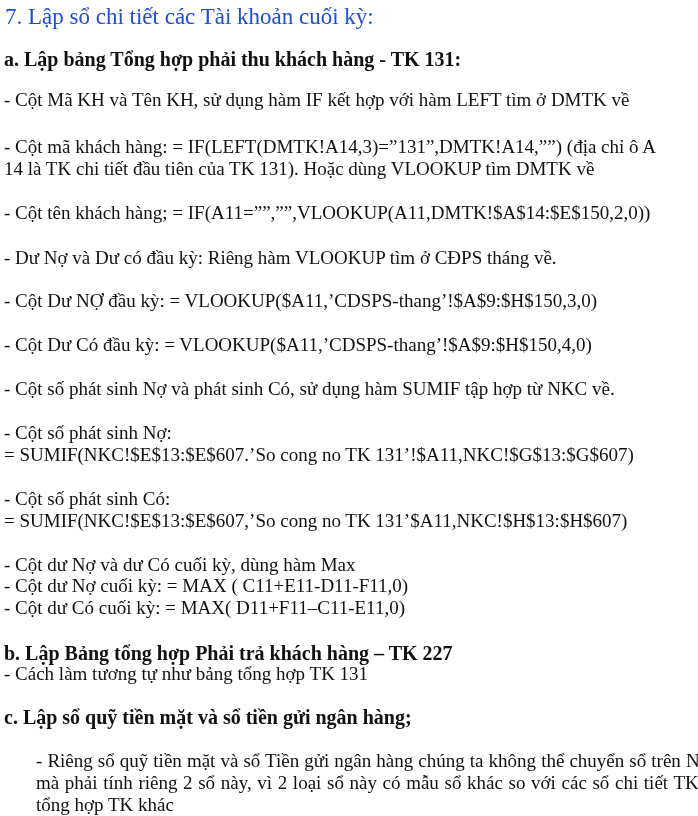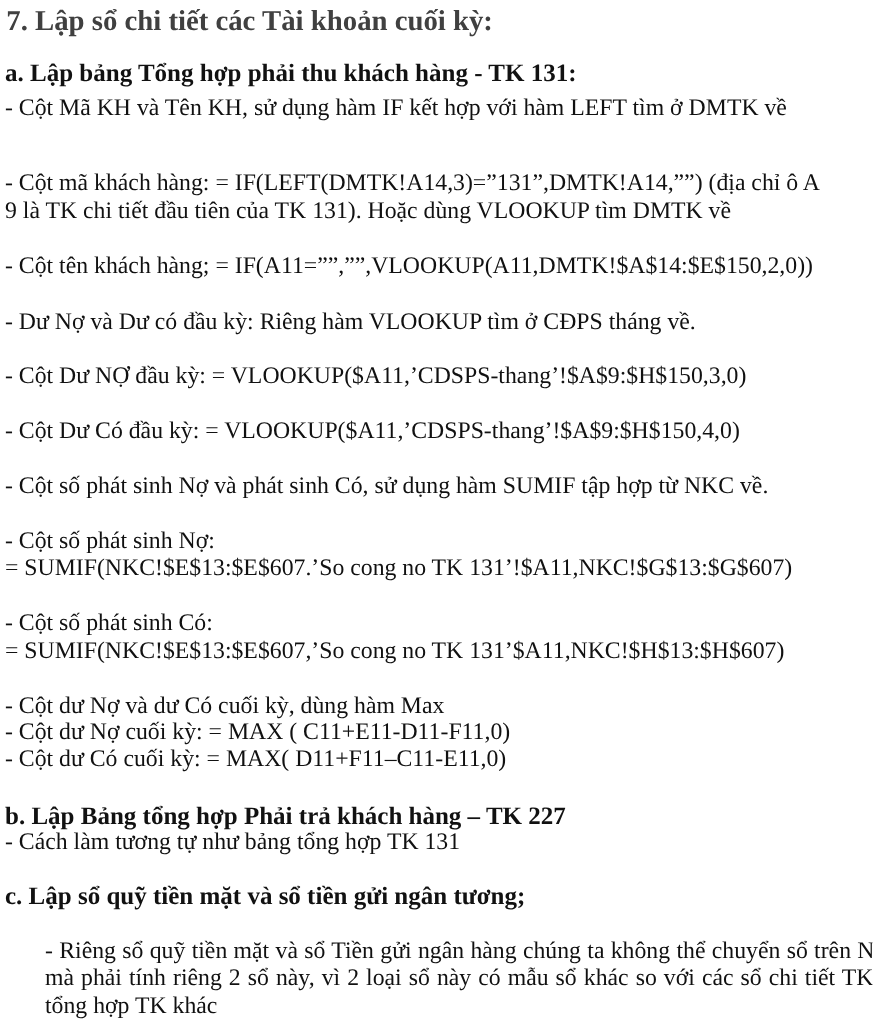--- a/index.html
+++ b/index.html
@@ -1,41 +1,41 @@
 <!DOCTYPE html>
 <html><head>
 <meta charset="utf-8">
 <style>
   html, body { margin:0; padding:0; background:#ffffff; }
   body { width:698px; height:816px; overflow:hidden; position:relative;
          font-family:"Liberation Serif", "DejaVu Serif", serif; color:#111; }
   .ln { position:absolute; left:4px; white-space:nowrap; font-size:19px; line-height:22px; }
-  .title { color:#404040; font-weight:bold; font-size:23px; line-height:28px; left:5px; }
+  .title { color:#1d4ed8; font-weight:normal; font-size:23px; line-height:28px; left:5px; }
   .h { font-weight:bold; font-size:20px; }
   .wrap { white-space:normal; width:690px; text-align:justify;margin-left:32px; }
 </style>
 </head>
 <body>
 
 <div class="ln title" style="top:3px">7. Lập sổ chi tiết các Tài khoản cuối kỳ:</div>
 
 <div class="ln h" style="top:48px">a. Lập bảng Tổng hợp phải thu khách hàng - TK 131:</div>
-<div class="ln" style="top:76px">- Cột Mã KH và Tên KH, sử dụng hàm IF kết hợp với hàm LEFT tìm ở DMTK về</div>
+<div class="ln" style="top:89px">- Cột Mã KH và Tên KH, sử dụng hàm IF kết hợp với hàm LEFT tìm ở DMTK về</div>
 <div class="ln" style="top:136px">- Cột mã khách hàng: = IF(LEFT(DMTK!A14,3)=”131”,DMTK!A14,””) (địa chỉ ô A</div>
-<div class="ln" style="top:158px">9 là TK chi tiết đầu tiên của TK 131). Hoặc dùng VLOOKUP tìm DMTK về</div>
+<div class="ln" style="top:158px">14 là TK chi tiết đầu tiên của TK 131). Hoặc dùng VLOOKUP tìm DMTK về</div>
 <div class="ln" style="top:202px">- Cột tên khách hàng; = IF(A11=””,””,VLOOKUP(A11,DMTK!$A$14:$E$150,2,0))</div>
 <div class="ln" style="top:247px">- Dư Nợ và Dư có đầu kỳ: Riêng hàm VLOOKUP tìm ở CĐPS tháng về.</div>
 <div class="ln" style="top:290px">- Cột Dư NỢ đầu kỳ: = VLOOKUP($A11,’CDSPS-thang’!$A$9:$H$150,3,0)</div>
 <div class="ln" style="top:334px">- Cột Dư Có đầu kỳ: = VLOOKUP($A11,’CDSPS-thang’!$A$9:$H$150,4,0)</div>
 <div class="ln" style="top:378px">- Cột số phát sinh Nợ và phát sinh Có, sử dụng hàm SUMIF tập hợp từ NKC về.</div>
 <div class="ln" style="top:422px">- Cột số phát sinh Nợ:</div>
 <div class="ln" style="top:444px">= SUMIF(NKC!$E$13:$E$607.’So cong no TK 131’!$A11,NKC!$G$13:$G$607)</div>
 <div class="ln" style="top:488px">- Cột số phát sinh Có:</div>
 <div class="ln" style="top:510px">= SUMIF(NKC!$E$13:$E$607,’So cong no TK 131’$A11,NKC!$H$13:$H$607)</div>
 <div class="ln" style="top:554px">- Cột dư Nợ và dư Có cuối kỳ, dùng hàm Max</div>
 <div class="ln" style="top:575px">- Cột dư Nợ cuối kỳ:  = MAX ( C11+E11-D11-F11,0)</div>
 <div class="ln" style="top:597px">- Cột dư Có cuối kỳ:   = MAX( D11+F11–C11-E11,0)</div>
 
 <div class="ln h" style="top:642px">b. Lập Bảng tổng hợp Phải trả khách hàng – TK 227</div>
 <div class="ln" style="top:663px">- Cách làm tương tự như bảng tổng hợp TK 131</div>
 
-<div class="ln h" style="top:706px">c. Lập sổ quỹ tiền mặt và sổ tiền gửi ngân tương;</div>
+<div class="ln h" style="top:706px">c. Lập sổ quỹ tiền mặt và sổ tiền gửi ngân hàng;</div>
 <div class="ln wrap" style="top:750px">- Riêng sổ quỹ tiền mặt và sổ Tiền gửi ngân hàng chúng ta không thể chuyển sổ trên NKC mà phải tính riêng 2 sổ này, vì 2 loại sổ này có mẫu sổ khác so với các sổ chi tiết TK, sổ tổng hợp TK khác</div>
 
 </body></html>

